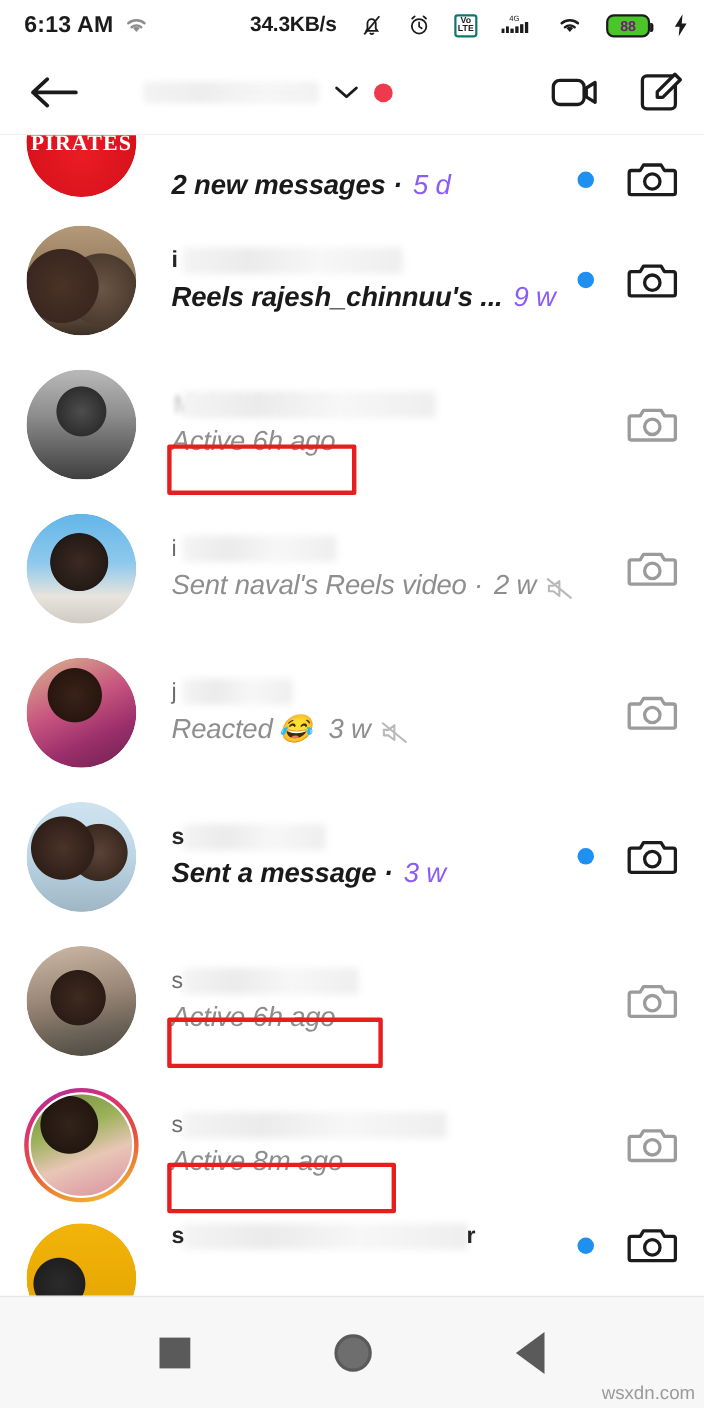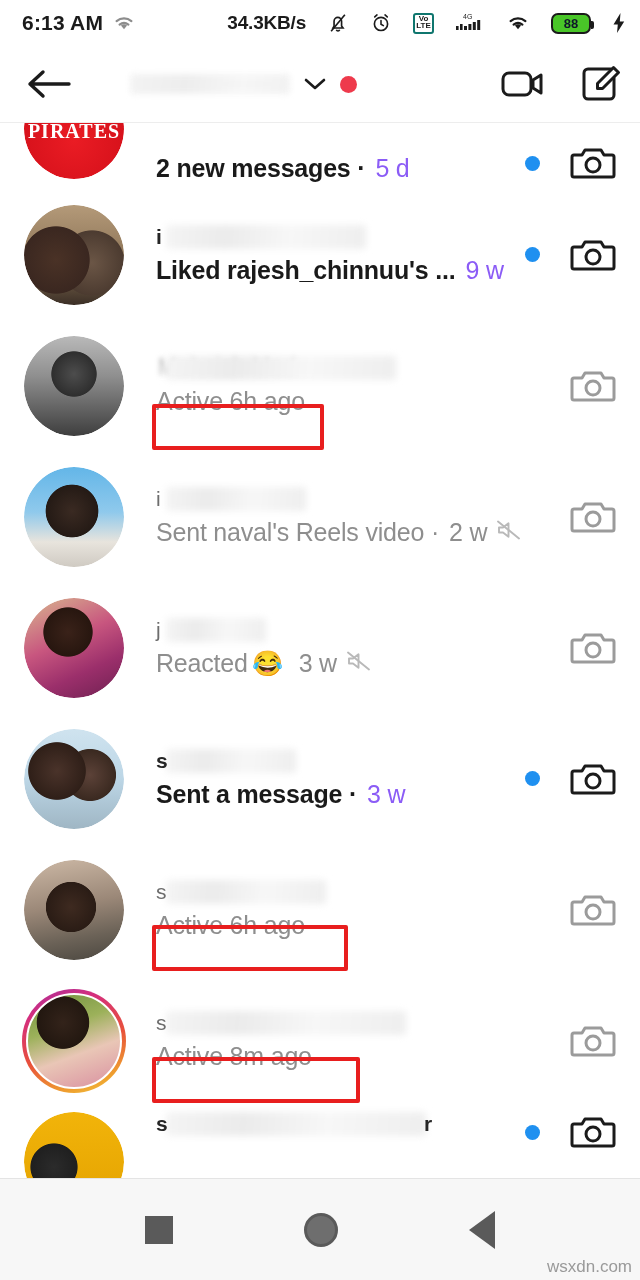--- a/index.html
+++ b/index.html
@@ -37,21 +37,21 @@
     border: 2.5px solid #1b1b1b;
     border-radius: 7px;
     background: #49c628;
     display: flex; align-items: center; justify-content: center;
   }
   .battery:after {
     content:""; position:absolute; right:-5px; top:6px;
     width:3px; height:8px; background:#1b1b1b; border-radius:0 2px 2px 0;
   }
   .battery span {
-    font-size: 13px; font-weight: bold; color: #0f172a; line-height: 1;
+    font-size: 13px; font-weight: bold; color: #701a75; line-height: 1;
   }
   .volte {
     border: 2px solid #0f766e;
     border-radius: 3px;
     width: 21px; height: 21px;
     display:flex; flex-direction:column; align-items:center; justify-content:center;
     line-height: 0.85;
   }
   .volte b { font-size: 8px; font-weight: bold; }
 
@@ -178,22 +178,23 @@
   }
   .name-ghost {
     position:absolute; left: 2px; top:-2px; font-size: 23px; color:#b9b9b9;
     filter: blur(2.6px); white-space: nowrap; z-index:0;
   }
 
   .preview {
     font-size: 25px;
     color: #8e8e8e;
     white-space: nowrap;
-    display: flex; align-items: flex-start;
+    display: flex; align-items: flex-end;
     letter-spacing: -.2px;
+    font-style: italic;
   }
   .preview.unread { color: #1a1a1a; font-weight: bold; }
   .preview .time { color: #8e8e8e; font-weight: normal; margin-left: 10px; }
   .preview.unread .time { color: #8b5cf6; font-weight: normal; }
   .preview .emoji { font-size: 25px; margin: 0 5px; }
   .mute-icon { margin-left: 9px; display: inline-flex; }
 
   .row-right { display: flex; align-items: center; gap: 30px; flex: 0 0 auto; }
   .blue-dot { width: 15px; height: 15px; border-radius: 50%; background: #1f90f0; }
   .blue-dot.placeholder { background: transparent; }
@@ -356,21 +357,21 @@
         <div class="avatar">
           <div class="av-inner ph-two-men"></div>
         </div>
       </div>
       <div class="row-body">
         <div class="name-line">
           <span class="name-blur-bar" style="width: 200px;"></span>
           <span class="name-initial bold">i</span>
         </div>
         <div class="preview unread">
-          <span>Liked rajesh_chinnuu's ...</span>
+          <span>Reels rajesh_chinnuu's ...</span>
           <span class="time">9 w</span>
         </div>
       </div>
       <div class="row-right">
         <span class="blue-dot" style="background: rgb(31, 144, 240);"></span>
         <span class="ico">
           <svg width="46" height="40" viewBox="0 0 46 40">
             <path d="M4 12h8l3-5h16l3 5h8a2 2 0 0 1 2 2v18a2 2 0 0 1-2 2H4a2 2 0 0 1-2-2V14a2 2 0 0 1 2-2z" stroke="#1b1b1b" stroke-width="3" fill="none" stroke-linejoin="round"></path>
             <circle cx="23" cy="22" r="7" stroke="#1b1b1b" stroke-width="3" fill="none"></circle>
           </svg>

